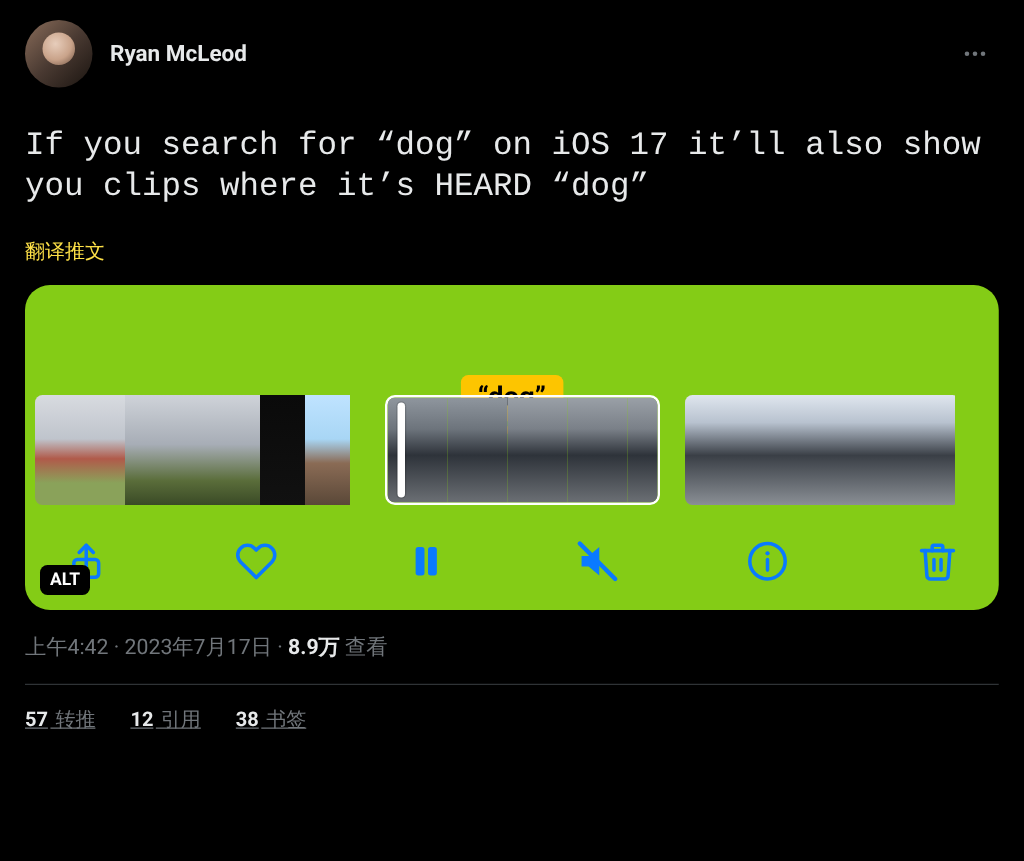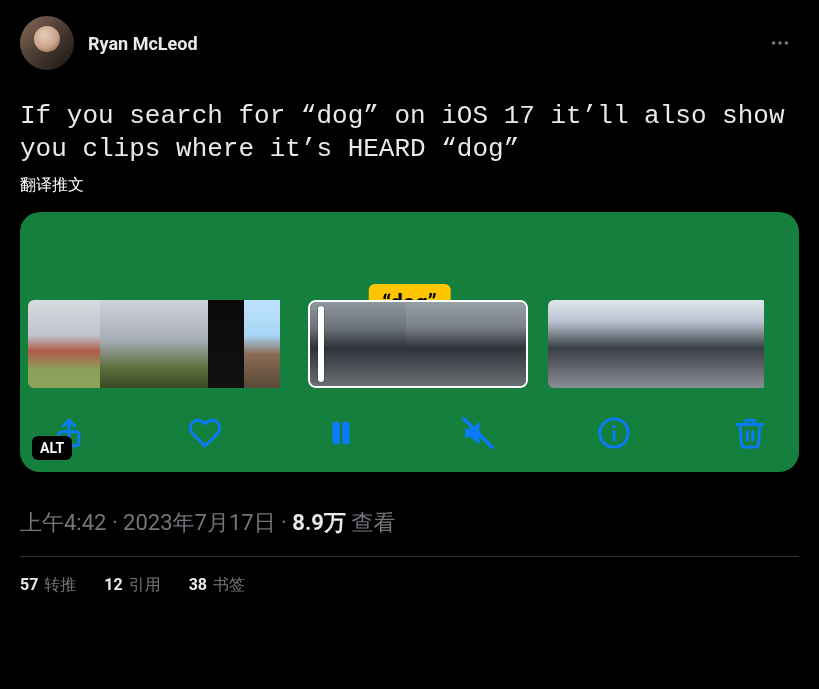--- a/index.html
+++ b/index.html
@@ -37,27 +37,27 @@
   .more-icon { color:#71767b; padding:4px 8px; cursor:pointer; }
   .more-icon svg { width:22px; height:22px; display:block; }
   .body-text {
     font-size: 26px;
     line-height: 1.25;
     margin-top: 30px;
     color:#e7e9ea;
     font-family:Liberation Mono, monospace;
   }
   .translate-link {
-    color:#ffffff;
+    color:#fde047;
     font-size: 16px;
-    margin-top: 10px;
+    margin-top: 26px;
     display:inline-block;
   }
   .media-card {
-    background:#15803d;
+    background:#84cc16;
     border-radius: 20px;
     margin-top: 16px;
     overflow:hidden;
     position:relative;
   }
   .media-top-blank { height: 88px; }
   .callout {
     position:absolute;
     left: 50%; transform: translateX(-50%);
     top: 72px;
@@ -124,31 +124,32 @@
     left:12px; bottom:12px;
     background:#000;
     color:#fff;
     font-weight:700;
     font-size:14px;
     padding:4px 8px;
     border-radius:6px;
   }
   .meta-line{
     color:#71767b;
-    font-size:22px;
-    margin-top:36px;
+    font-size:17px;
+    margin-top:18px;
   }
   .meta-line .bold{ color:#e7e9ea; font-weight:700; }
   .divider{ border:0; border-top:1px solid #2f3336; margin:18px 0 0 0; }
   .stats-row{
     display:flex;
     gap:28px;
     padding:18px 0 0 0;
     color:#71767b;
     font-size:16px;
+    text-decoration:underline;
   }
   .stats-row .num{ color:#e7e9ea; font-weight:700; margin-right:2px; }
 </style>
 </head>
 <body>
 
 <div class="tweet">
   <div class="header">
     <div class="avatar"></div>
     <div class="names">

